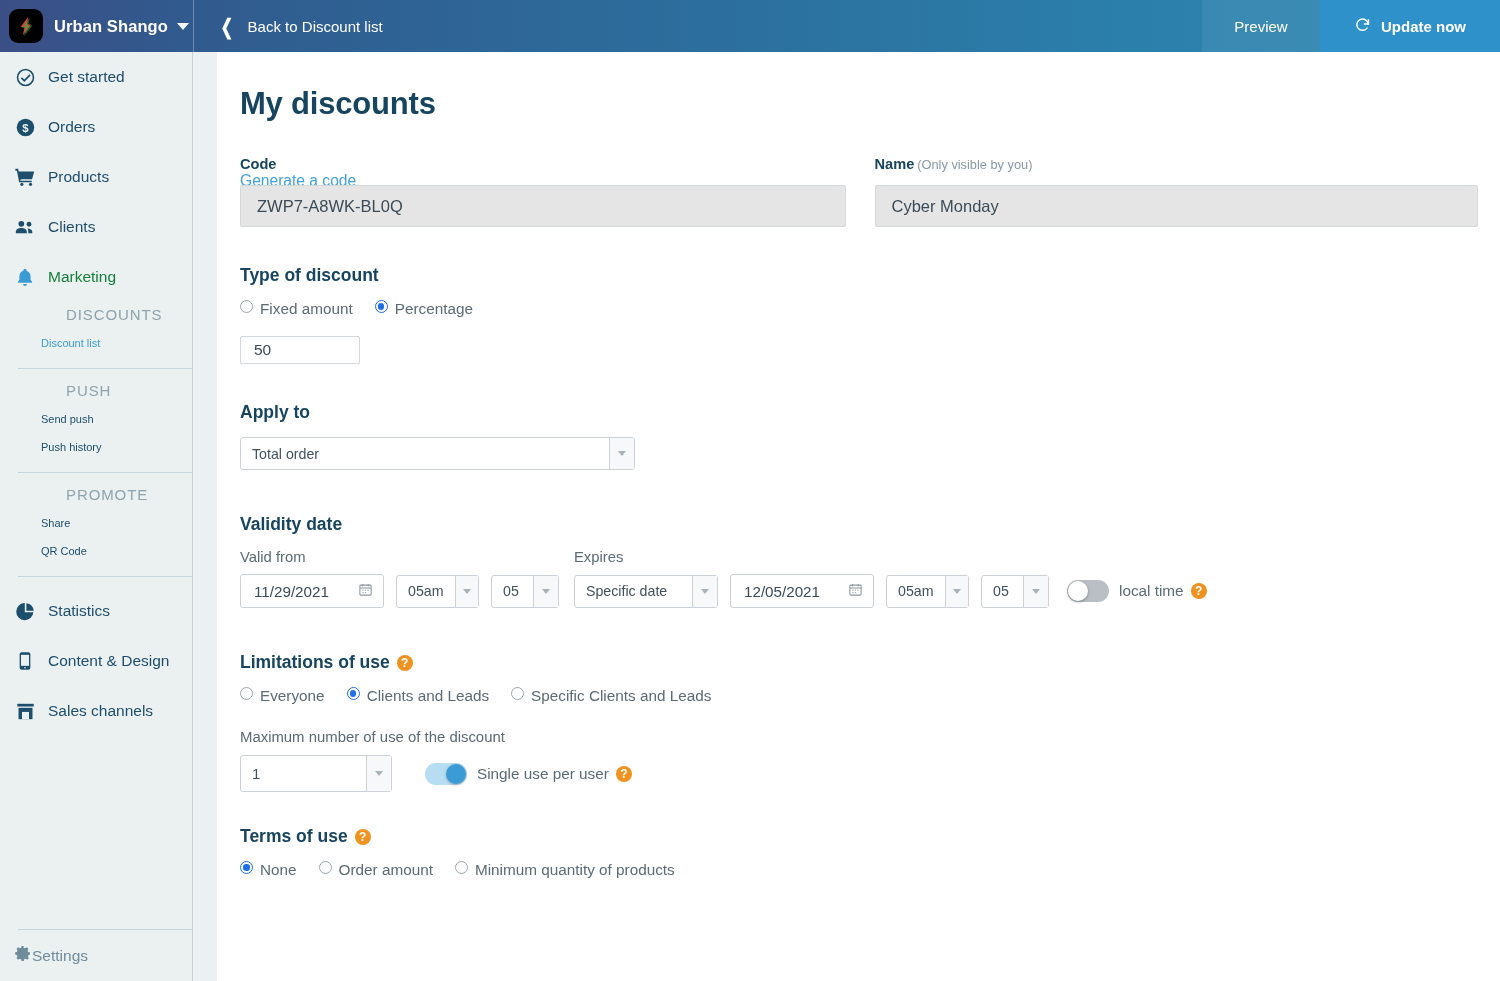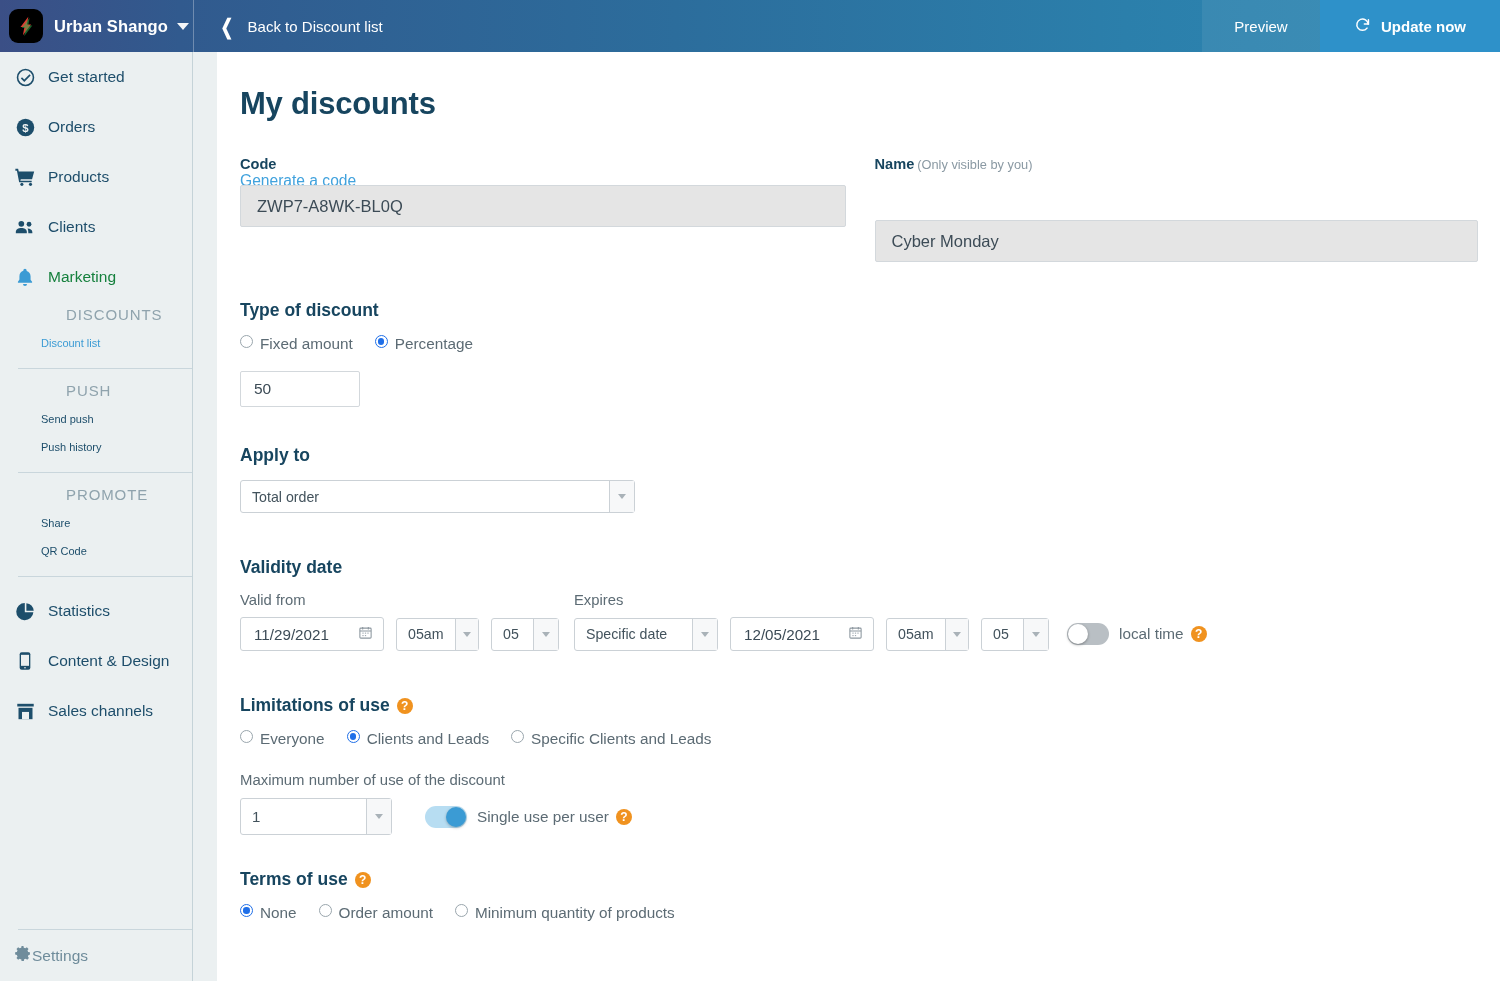--- a/index.html
+++ b/index.html
@@ -141,21 +141,21 @@
   .field-label .sub {
     font-weight: normal; font-size: 12.8px; color: #8a99a3;
     margin-left: 3px;
   }
   .link-blue {
     font-size: 15.6px; color: #41a2dd; cursor: pointer;
   }
   .row-cols { display: flex; gap: 29px; }
   .col { display: flex; flex-direction: column; }
   .col.code { width: 606px; }
-  .col.name { width: 604px; gap: 35px; }
+  .col.name { width: 604px; }
   .label-row {
     display: flex; align-items: baseline; justify-content: space-between;
     margin-bottom: 9px; height: 20px; flex-direction: column;
   }
   .txt-input {
     height: 42px; border: 1px solid #d3d8dc; background: #e5e5e5;
     border-radius: 2px; display: flex; align-items: center;
     padding: 0 16px; font-size: 16.5px; color: #3c4b56;
     cursor: text;
   }
@@ -182,21 +182,21 @@
     border: 1.4px solid #9aa6ad; background: #fff;
     flex: 0 0 auto; position: relative; display: inline-block;
   }
   .rd.on { border-color: #1f6fe8; border-width: 1.6px; }
   .rd.on::after {
     content: ""; position: absolute;
     top: 2.2px; left: 2.2px; width: 6.4px; height: 6.4px;
     border-radius: 50%; background: #1f6fe8;
   }
   .small-input {
-    margin-top: 18px; width: 120px; height: 36px;
+    margin-top: 18px; width: 120px; height: 28px;
     border: 1px solid #d3d8dc; background: #fff; border-radius: 2px;
     display: flex; align-items: center; padding: 0 13px;
     font-size: 15.5px; color: #3c4b56; cursor: text;
   }
   .select {
     height: 33px; border: 1px solid #cbd1d6; border-radius: 3px;
     background: #fff; display: flex; align-items: stretch;
     cursor: pointer;
   }
   .select .sel-val {

